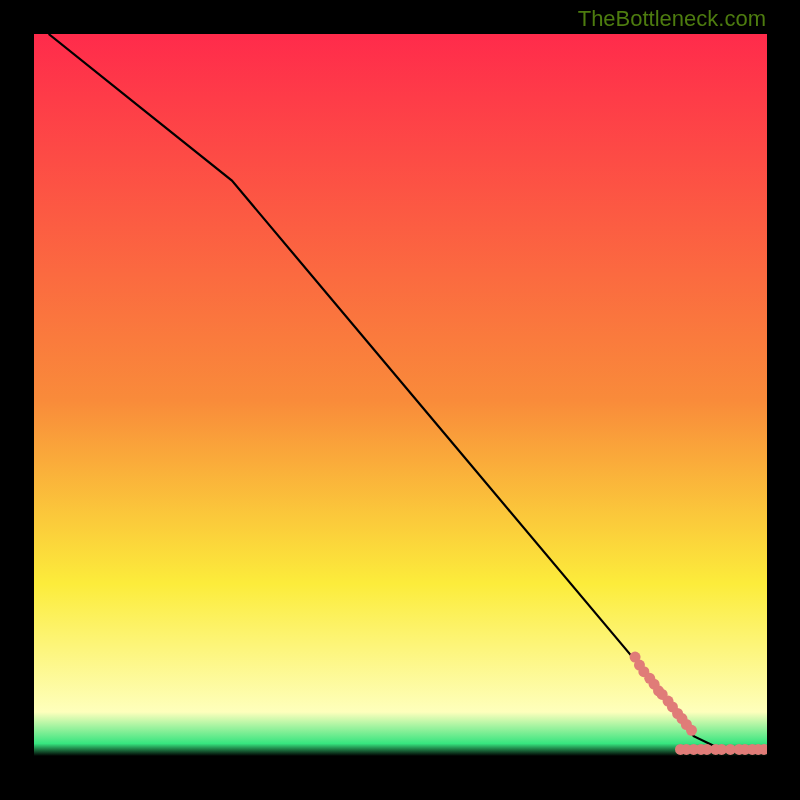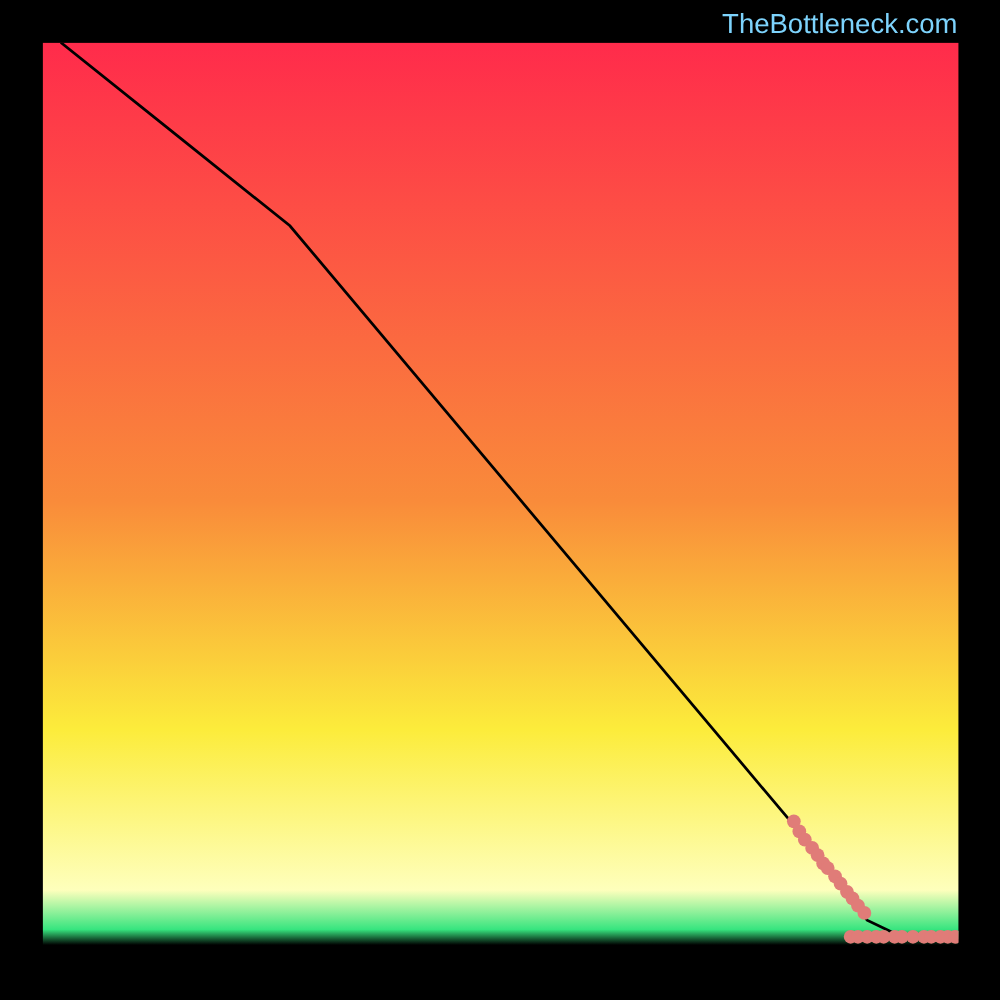--- a/index.html
+++ b/index.html
@@ -36,21 +36,21 @@
     position: absolute;
     left: 0;
     top: 0;
     width: 733px;
     height: 733px;
   }
   .watermark {
     position: absolute;
     top: 6px;
     right: 34px;
-    color: #7dd3fc;
+    color: #4d7c0f;
     font-size: 22px;
     font-weight: 500;
     letter-spacing: 0px;
     user-select: none;
     text-align: center;
   }
 </style>
 </head>
 <body>
 

